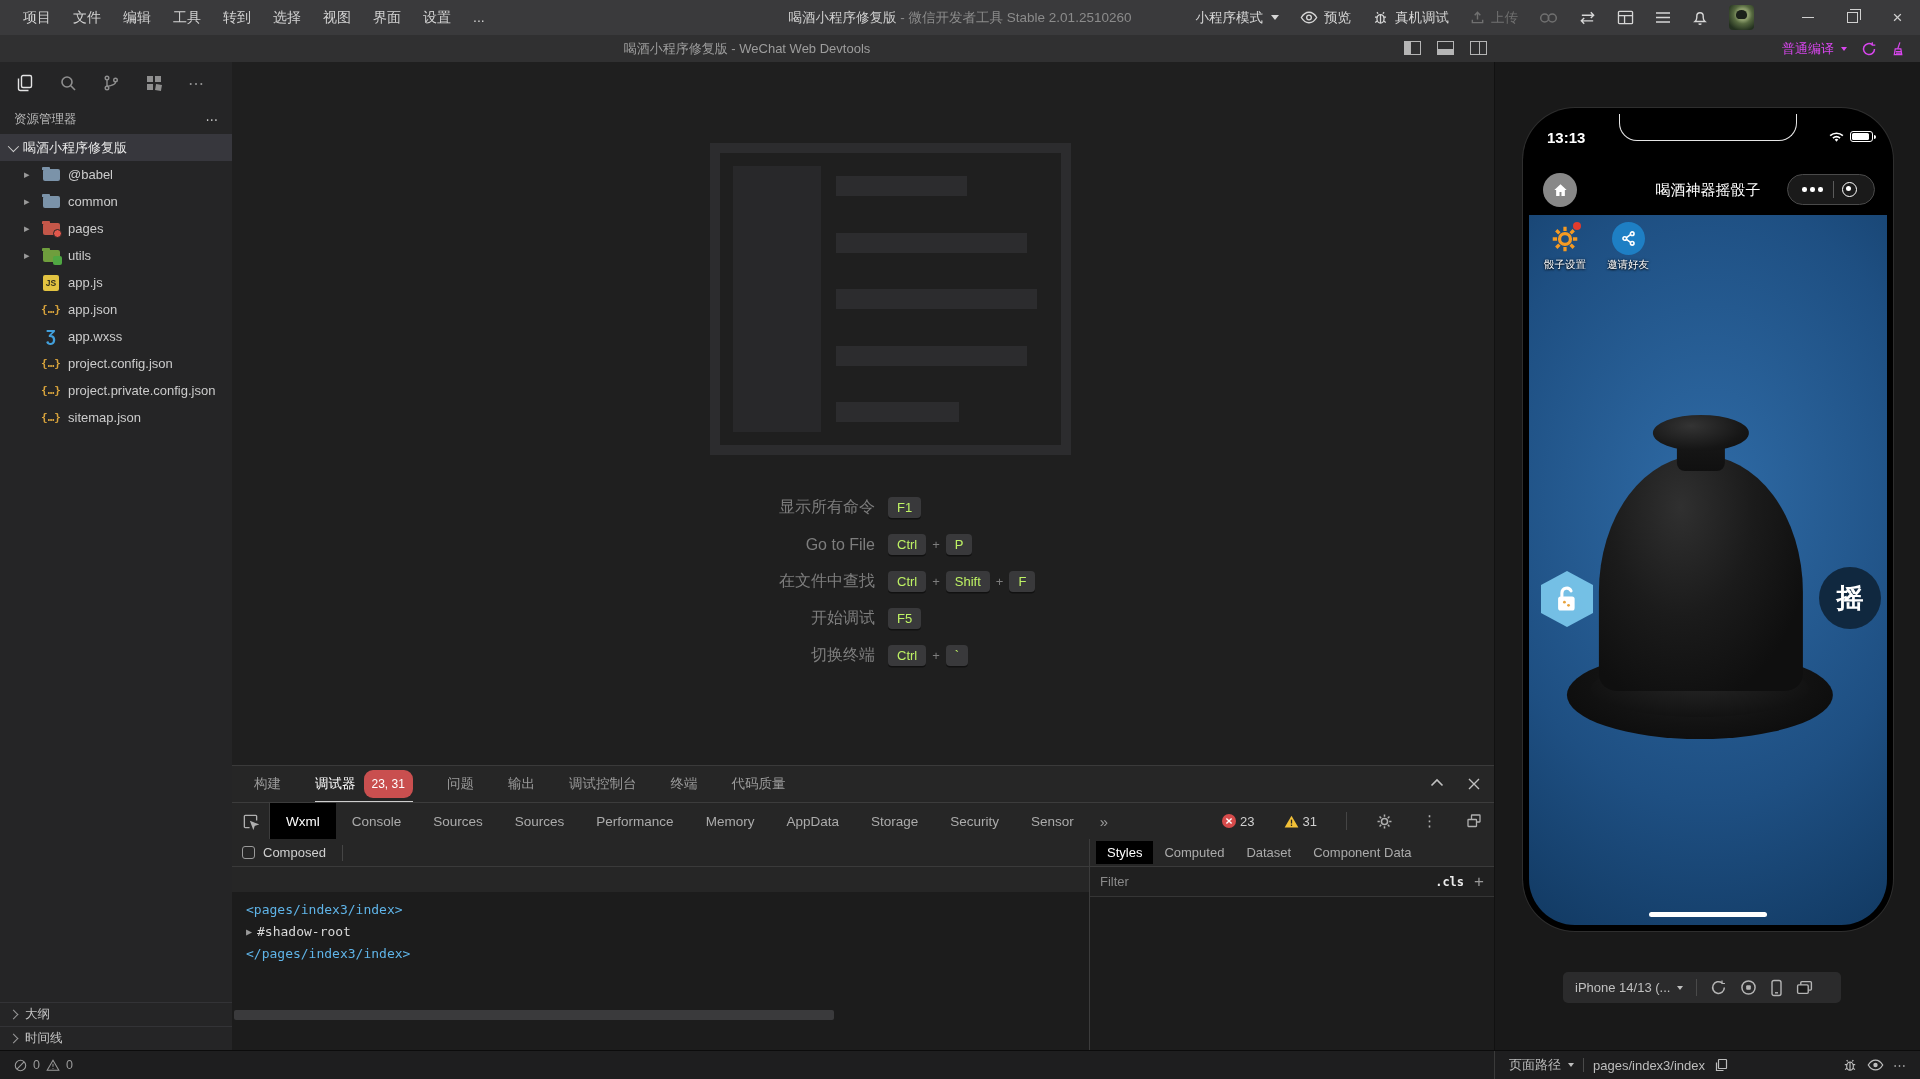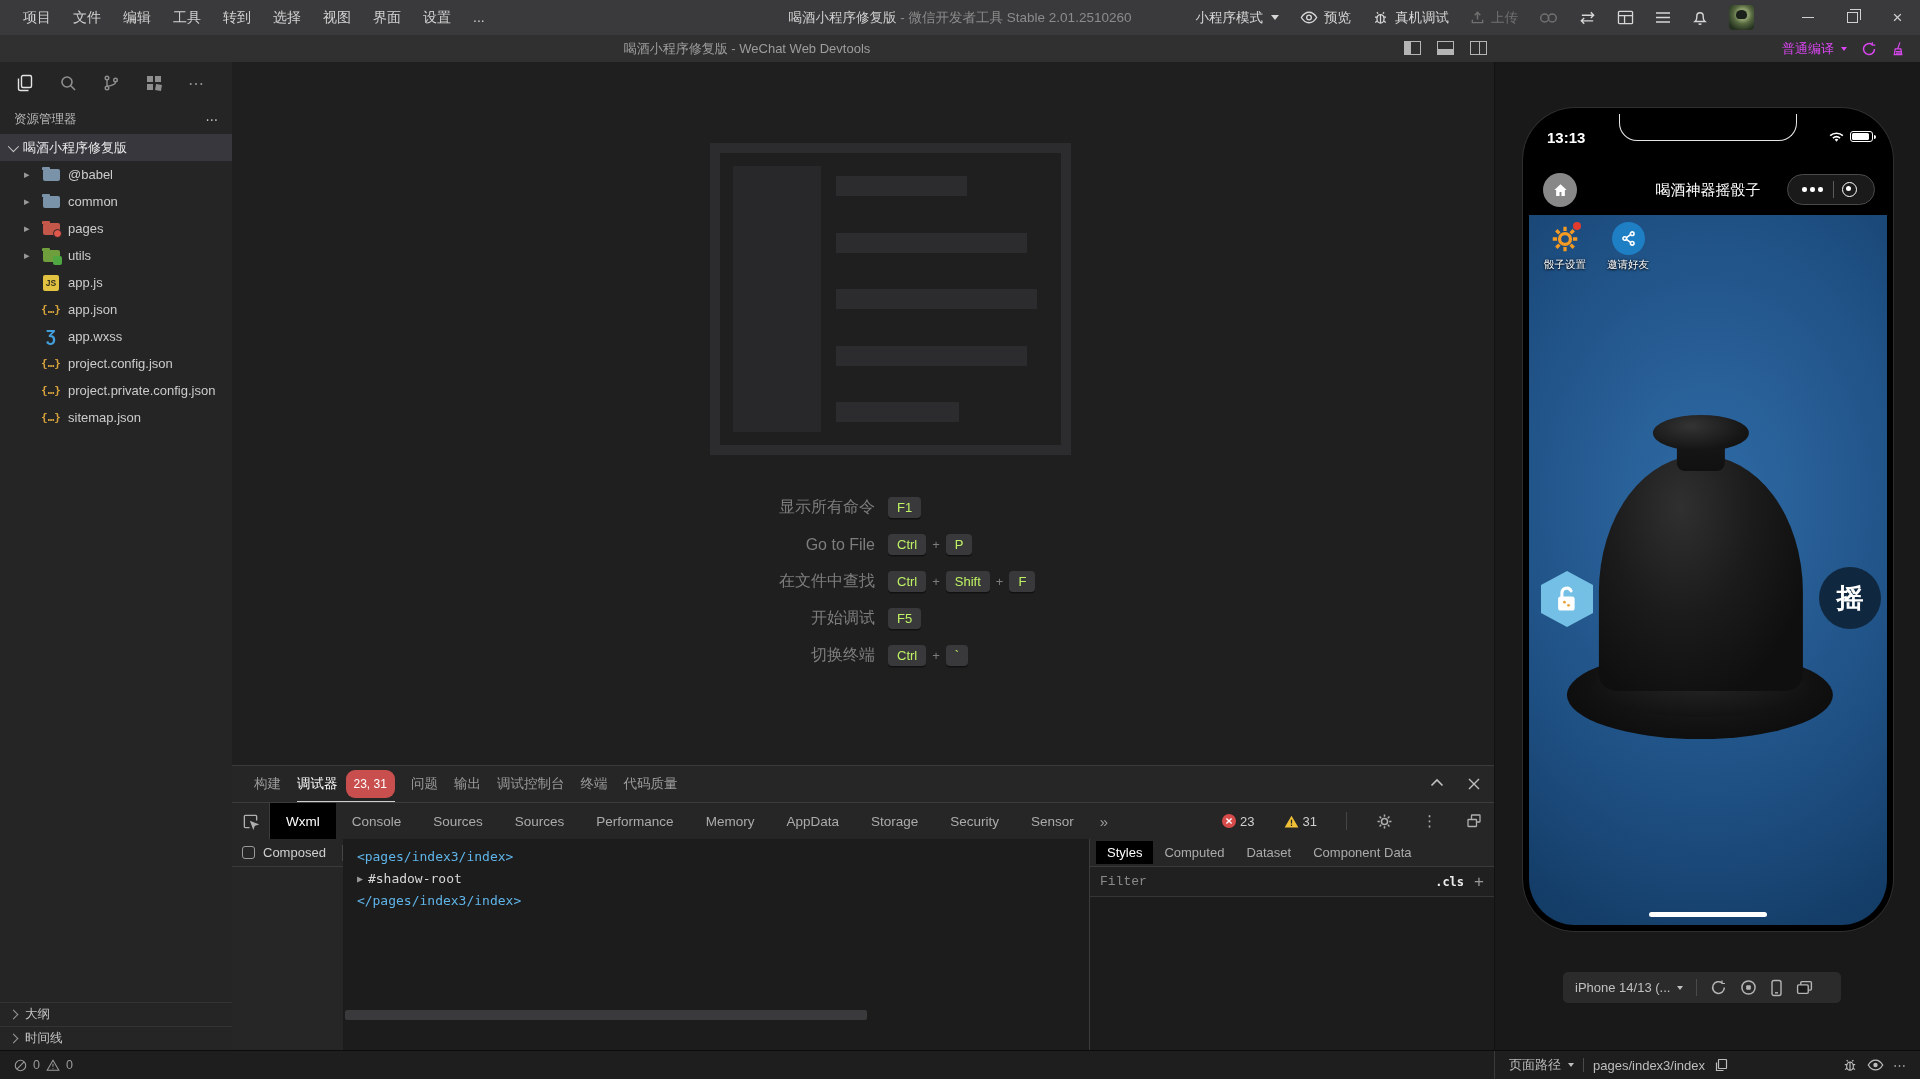--- a/index.html
+++ b/index.html
@@ -85,51 +85,51 @@
   .sc-label { text-align:right; color:#7d7d7d; font-size:16px; white-space:nowrap; }
   .sc-keys { display:flex; align-items:center; }
   .kitem { display:flex; align-items:center; }
   .kitem .plus { display:none; color:#7d7d7d; font-size:13px; margin:0 6px; }
   .kitem ~ .kitem .plus { display:inline; }
   .key { background:#39393b; border-radius:4px; padding:3px 9px; min-width:12px; text-align:center;
     color:#bef264; font-size:13px; box-shadow:0 1.5px 0 rgba(0,0,0,.45); }
 
   
   .panel { height:285px; background:#262626; border-top:1px solid #3a3a3a; display:flex; flex-direction:column; }
-  .panel-tabs { height:36px; display:flex; align-items:center; padding:0 14px 0 22px; gap:16px; }
+  .panel-tabs { height:36px; display:flex; align-items:center; padding:0 14px 0 22px; gap:34px; }
   .ptab { color:#9b9b9b; font-size:13.5px; height:36px; display:flex; align-items:center; gap:8px; border-bottom:1.5px solid transparent; white-space:nowrap; }
   .ptab.active { color:#fff; border-bottom-color:#cfcfcf; }
   .ptab .badge { background:#c94f4f; color:#fff; border-radius:9px; padding:7px 8px; font-size:12px; }
   .ptab .badge:empty { display:none; }
   .panel-tabs .right-ctl { margin-left:auto; display:flex; gap:24px; color:#c0c0c0; }
   .devbar { height:37px; background:#262626; border-top:1px solid #3c3c3c; display:flex; align-items:stretch; }
   .inspect-cell { width:38px; display:flex; align-items:center; justify-content:center; border-right:1px solid #3c3c3c; color:#b0b0b0; }
   .dtab { padding:0 16px; display:flex; align-items:center; color:#ababab; font-size:13.5px; }
   .dtab.active { background:#000; color:#fff; }
   .more-tabs { color:#9a9a9a; font-size:15px; padding:0 10px; display:flex; align-items:center; }
   .dev-right { margin-left:auto; display:flex; align-items:center; gap:29px; padding-right:12px; color:#b0b0b0; }
   .count { color:#d0d0d0; font-size:13px; display:flex; align-items:center; gap:4px; }
   .vdiv { width:1px; height:18px; background:#454545; }
   .dev-body { flex:1; display:flex; min-height:0; }
-  .dom-pane { flex:1; display:flex; flex-direction:row; min-width:0; position:relative; }
+  .dom-pane { flex:1; display:flex; flex-direction:column; min-width:0; position:relative;gap:25px; }
   .dom-toolbar { height:28px; background:#262626; border-bottom:1px solid #3a3a3a; display:flex; align-items:center; padding-left:10px; gap:8px; }
   .checkbox { width:13px; height:13px; border:1.4px solid #9a9a9a; border-radius:3px; }
   .dom-toolbar .lbl { color:#d0d0d0; font-size:13px; }
   .dom-toolbar .sep { width:1px; height:16px; background:#454545; margin-left:8px; }
   .dom-tree { flex:1; background:#1c1c1c; font-family:"DejaVu Sans Mono", monospace; font-size:13px; padding:7px 0 0 14px; line-height:22px; position:relative; }
   .tag { color:#5fb4e8; }
   .shadow-line { color:#d8d8d8; display:flex; align-items:center; gap:5px; }
   .tree-arrow { color:#9a9a9a; font-size:10px; }
   .hscroll { position:absolute; left:2px; bottom:30px; height:10px; width:70%; background:#3a3a3c; border-radius:2px; }
   .styles-pane { width:405px; border-left:1px solid #3c3c3c; display:flex; flex-direction:column; background:#1c1c1c; }
   .styles-tabs { height:28px; background:#262626; border-bottom:1px solid #3a3a3a; display:flex; align-items:center; padding-left:6px; }
   .stab { padding:4px 11px; color:#ababab; font-size:13px; white-space:nowrap; }
   .stab.active { background:#000; color:#fff; }
   .filter-row { height:30px; background:#202020; border-bottom:1px solid #353535; display:flex; align-items:center; padding:0 10px; gap:10px; }
-  .filter-row input { flex:1; background:transparent; border:none; outline:none; color:#bbb; font-size:13px; font-family:Liberation Mono, monospace; }
+  .filter-row input { flex:1; background:transparent; border:none; outline:none; color:#bbb; font-size:13px; font-family:Liberation Sans, sans-serif; }
   .filter-row input::placeholder { color:#8a8a8a; }
   .cls-btn { color:#ececec; font-family:"DejaVu Sans Mono", monospace; font-size:12px; font-weight:bold; }
   .plus-btn { color:#9a9a9a; font-size:17px; }
 
   
   .simpanel { width:426px; background:#191919; position:relative; border-left:1px solid #111; }
   .phone { position:absolute; left:28px; top:46px; width:370px; height:823px; background:#000; border-radius:52px; box-shadow:0 0 0 1px #2e2e2e; }
   .screen { position:absolute; inset:6px; border-radius:46px; overflow:hidden; background:#000; display:flex; flex-direction:column; }
   .p-status { height:51px; position:relative; color:#fff; flex:none; }
   .p-time { position:absolute; left:18px; top:15px; font-size:15px; font-weight:bold; }

